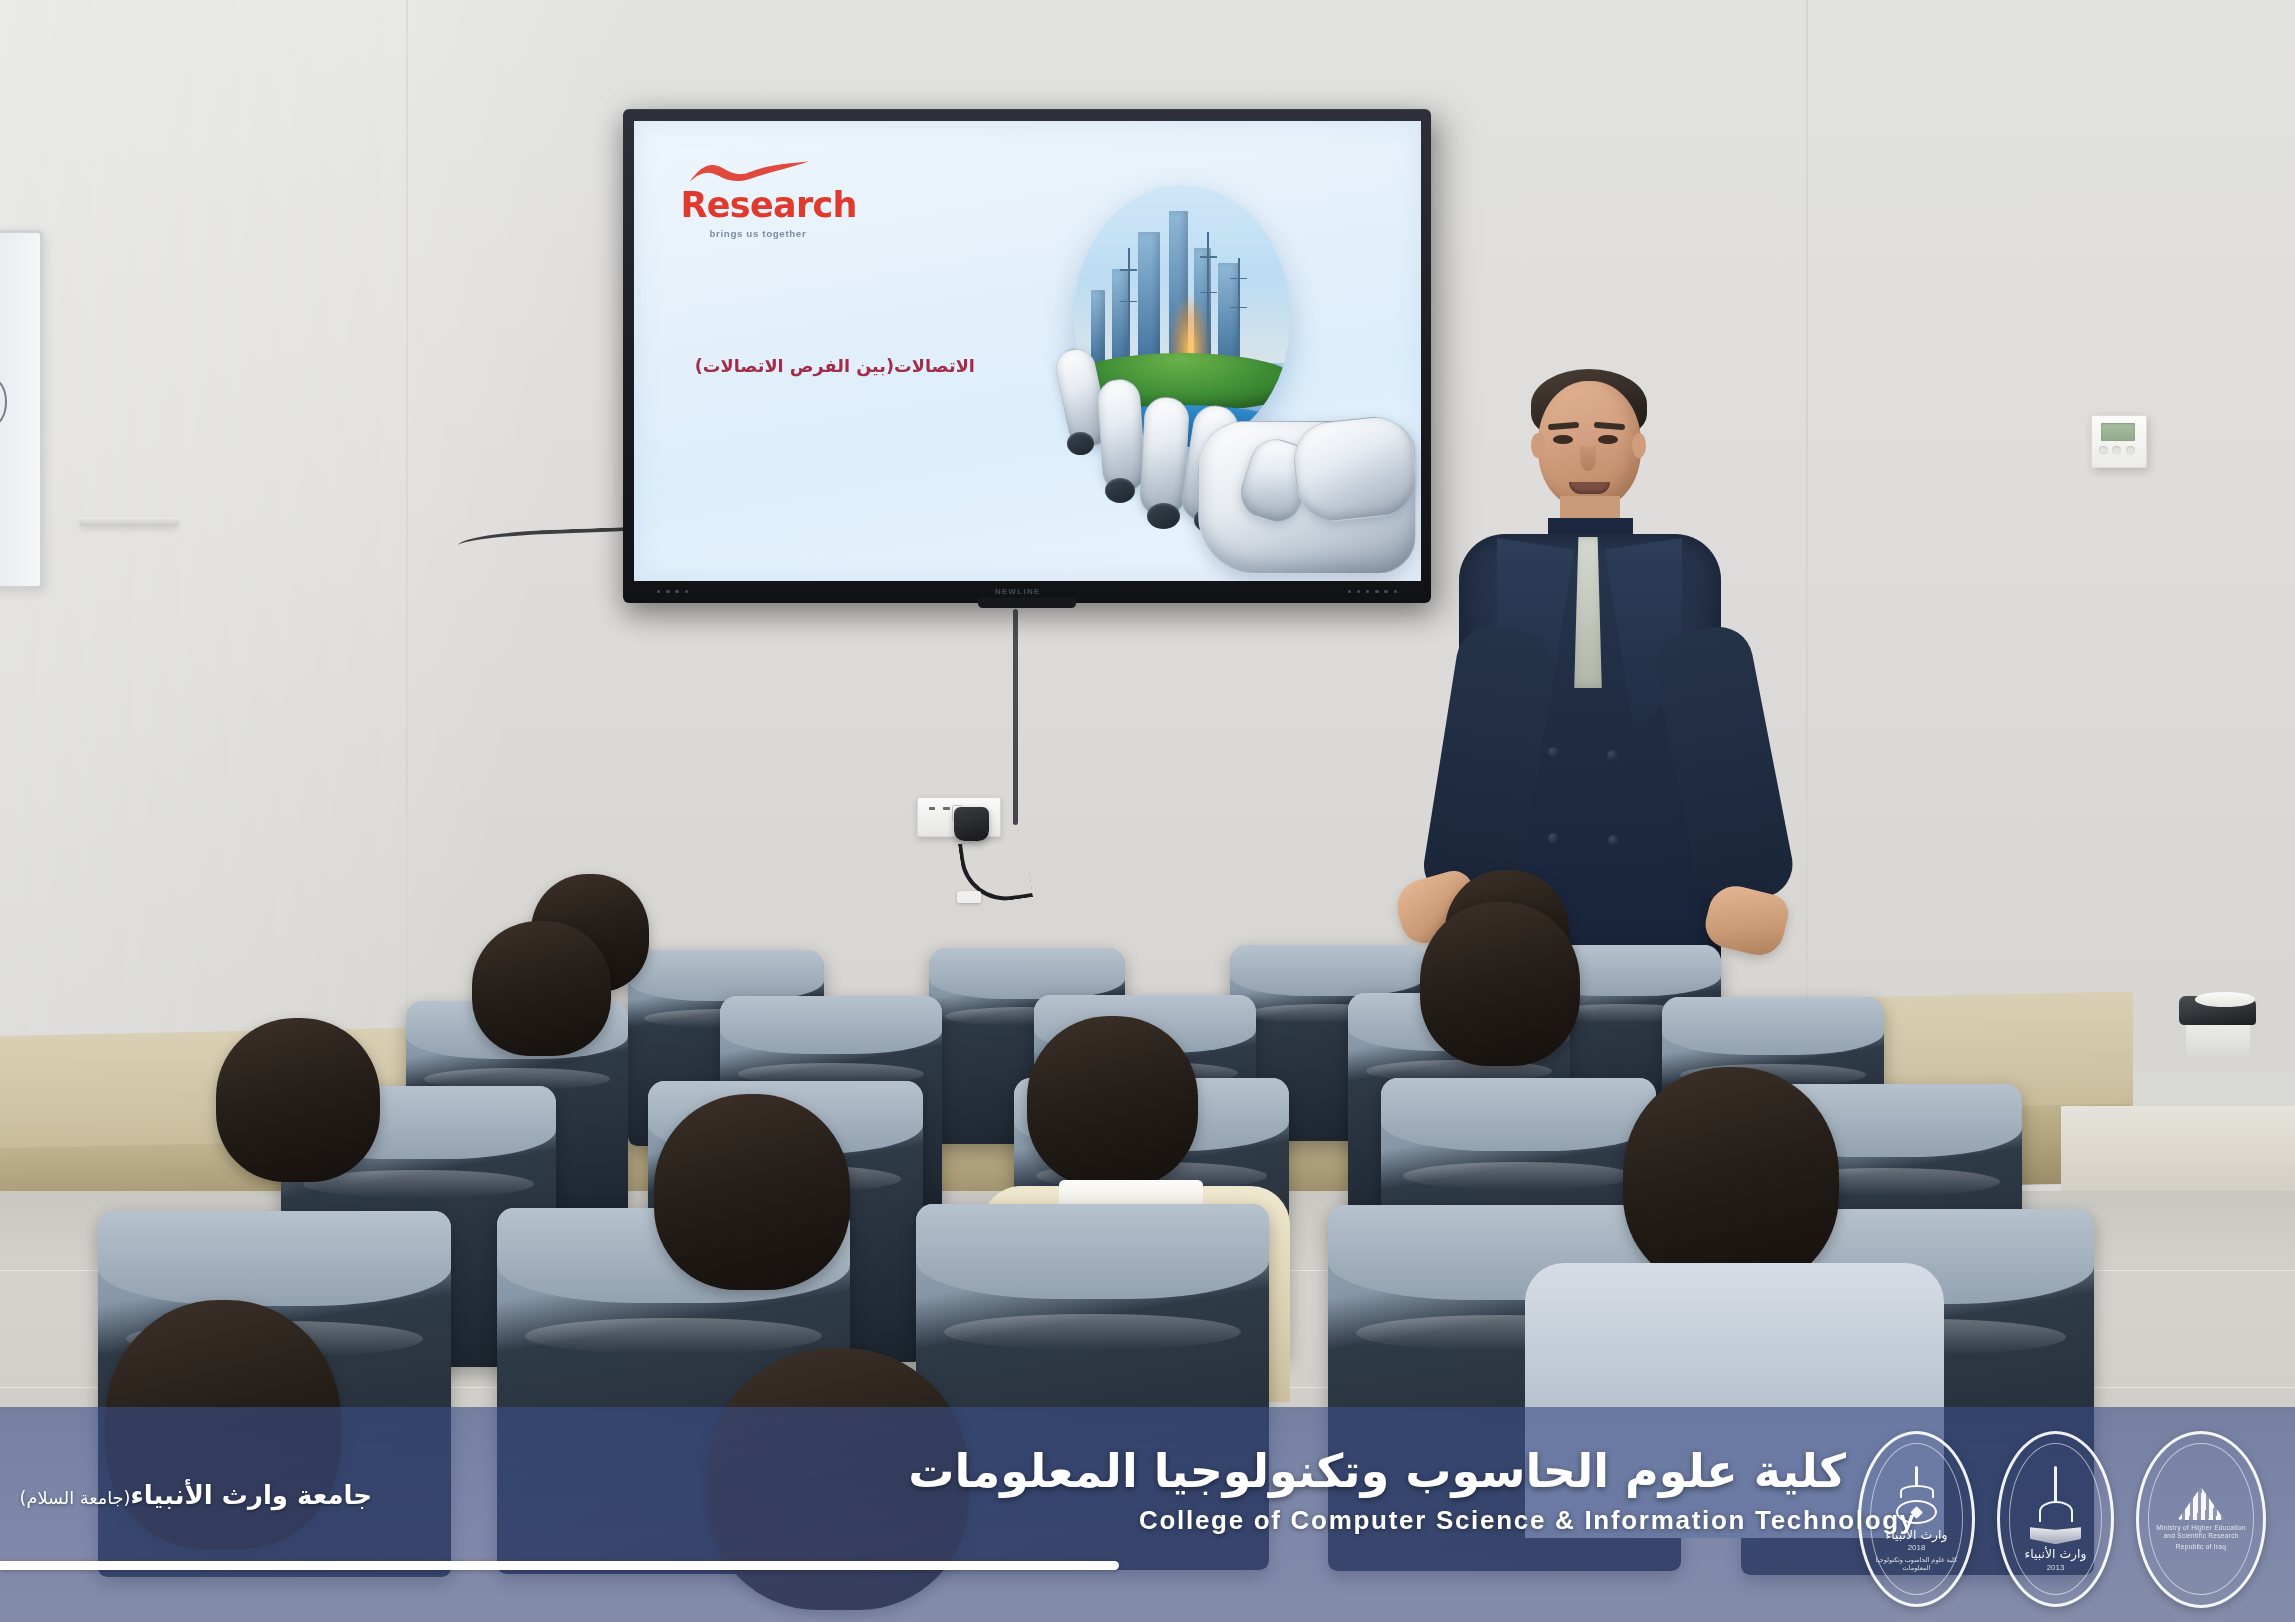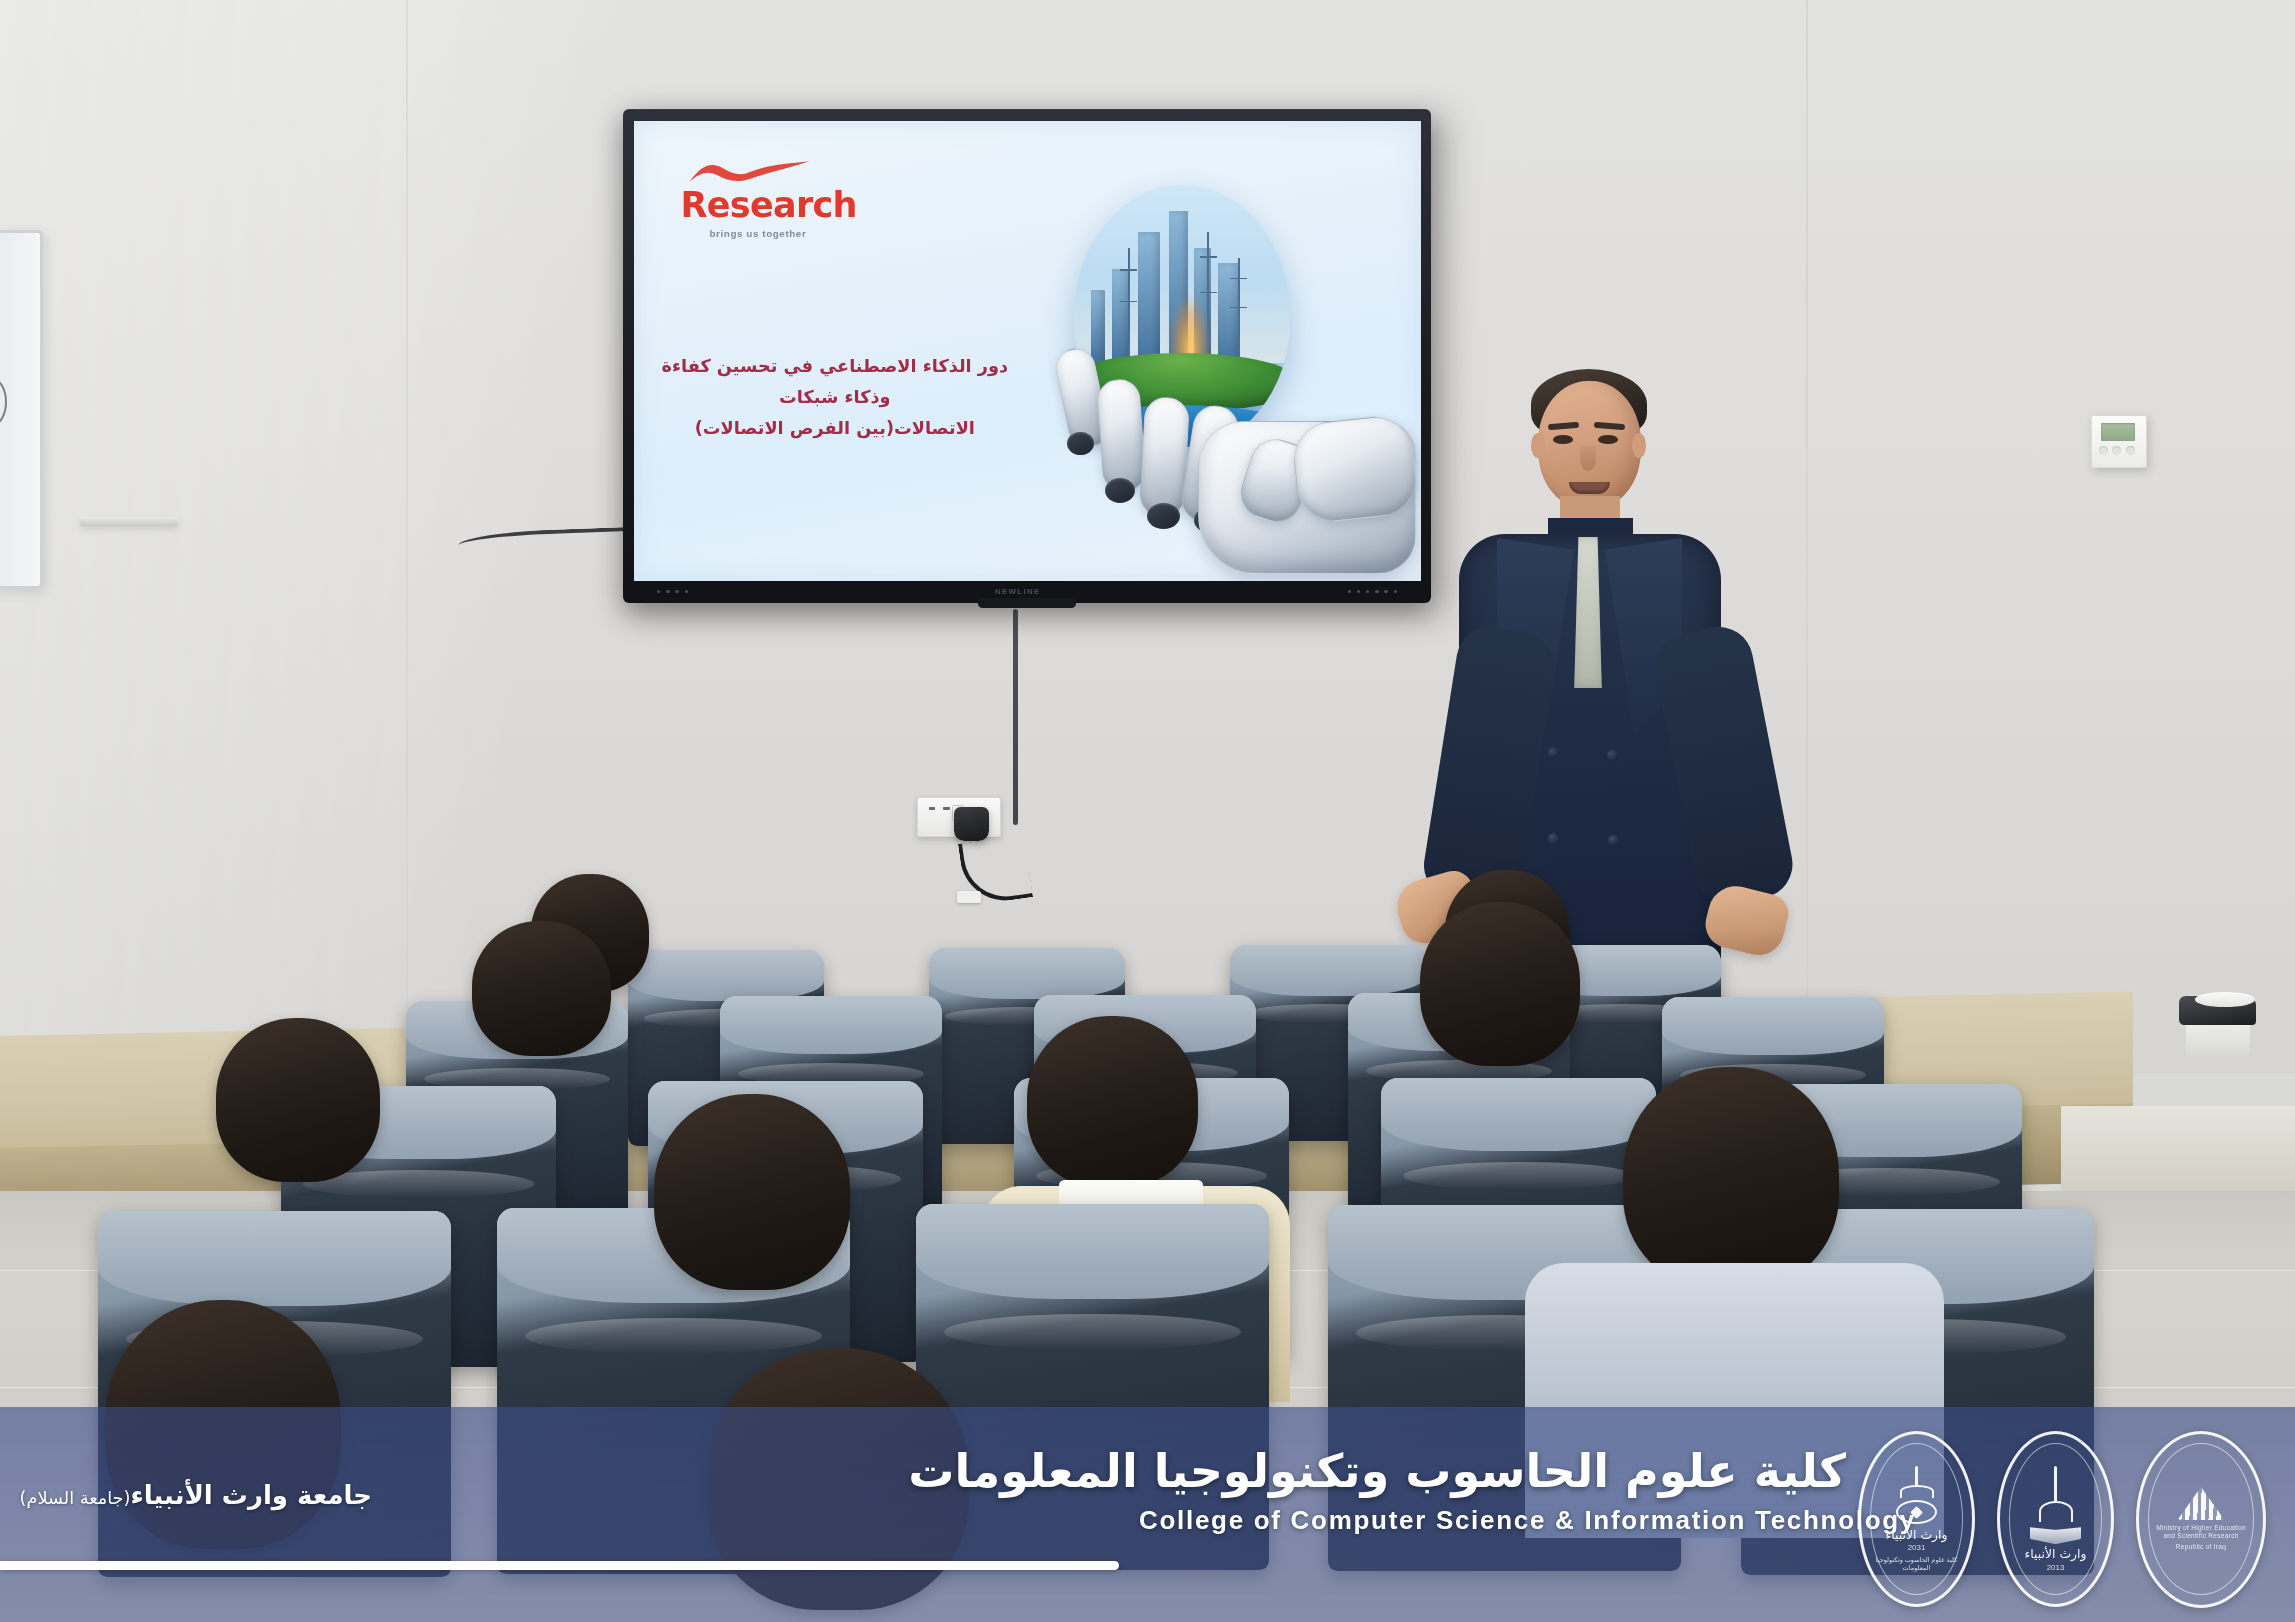--- a/index.html
+++ b/index.html
@@ -496,21 +496,20 @@
               <path d="M2 34 C 18 10, 34 2, 52 12 C 66 20, 78 26, 96 18 C 120 8, 150 6, 186 2
                        C 150 14, 122 20, 98 28 C 76 36, 60 32, 46 24 C 30 15, 16 20, 2 34 Z" fill="#e03a2f" opacity="0.92"></path>
             </svg>
           </div>
           <div class="asiacell-word">Research</div>
           <div class="asiacell-tag">brings us together</div>
         </div>
 
         <div class="slide-text">
           <div class="slide-ar">
-            <div>دور الذكاء الاصطناعي في تحسين كفاءة وذكاء شبكات</div>
             <div>الاتصالات(بين الفرص الاتصالات)</div>
           </div>
         </div>
 
         <div class="illus">
           <div class="sphere">
             <div class="sky"></div>
             <div class="bldg" style="left:18%;width:17px;height:38%;"></div>
             <div class="bldg" style="left:30%;width:22px;height:52%;"></div>
             <div class="bldg" style="left:44%;width:19.6px;height:60%;"></div>
@@ -768,21 +767,21 @@
 
       <div class="logo">
         <div class="emb-circletext"></div>
         <div class="emblem">
           <div class="emb-spire"></div>
           <div class="emb-dome"></div>
           <div class="emb-ring">
               <i></i>
             </div>
           <div class="emb-ar">وارث الأنبياء</div>
-          <div class="emb-year">2031</div>
+          <div class="emb-year">2018</div>
           <div class="emb-mini">كلية علوم الحاسوب وتكنولوجيا المعلومات</div>
         </div>
       </div>
 
       <div class="logo">
         <div class="emb-circletext"></div>
         <div class="emblem">
           <div class="emb-spire"></div>
           <div class="emb-dome"></div>
           <div class="emb-book"></div>

